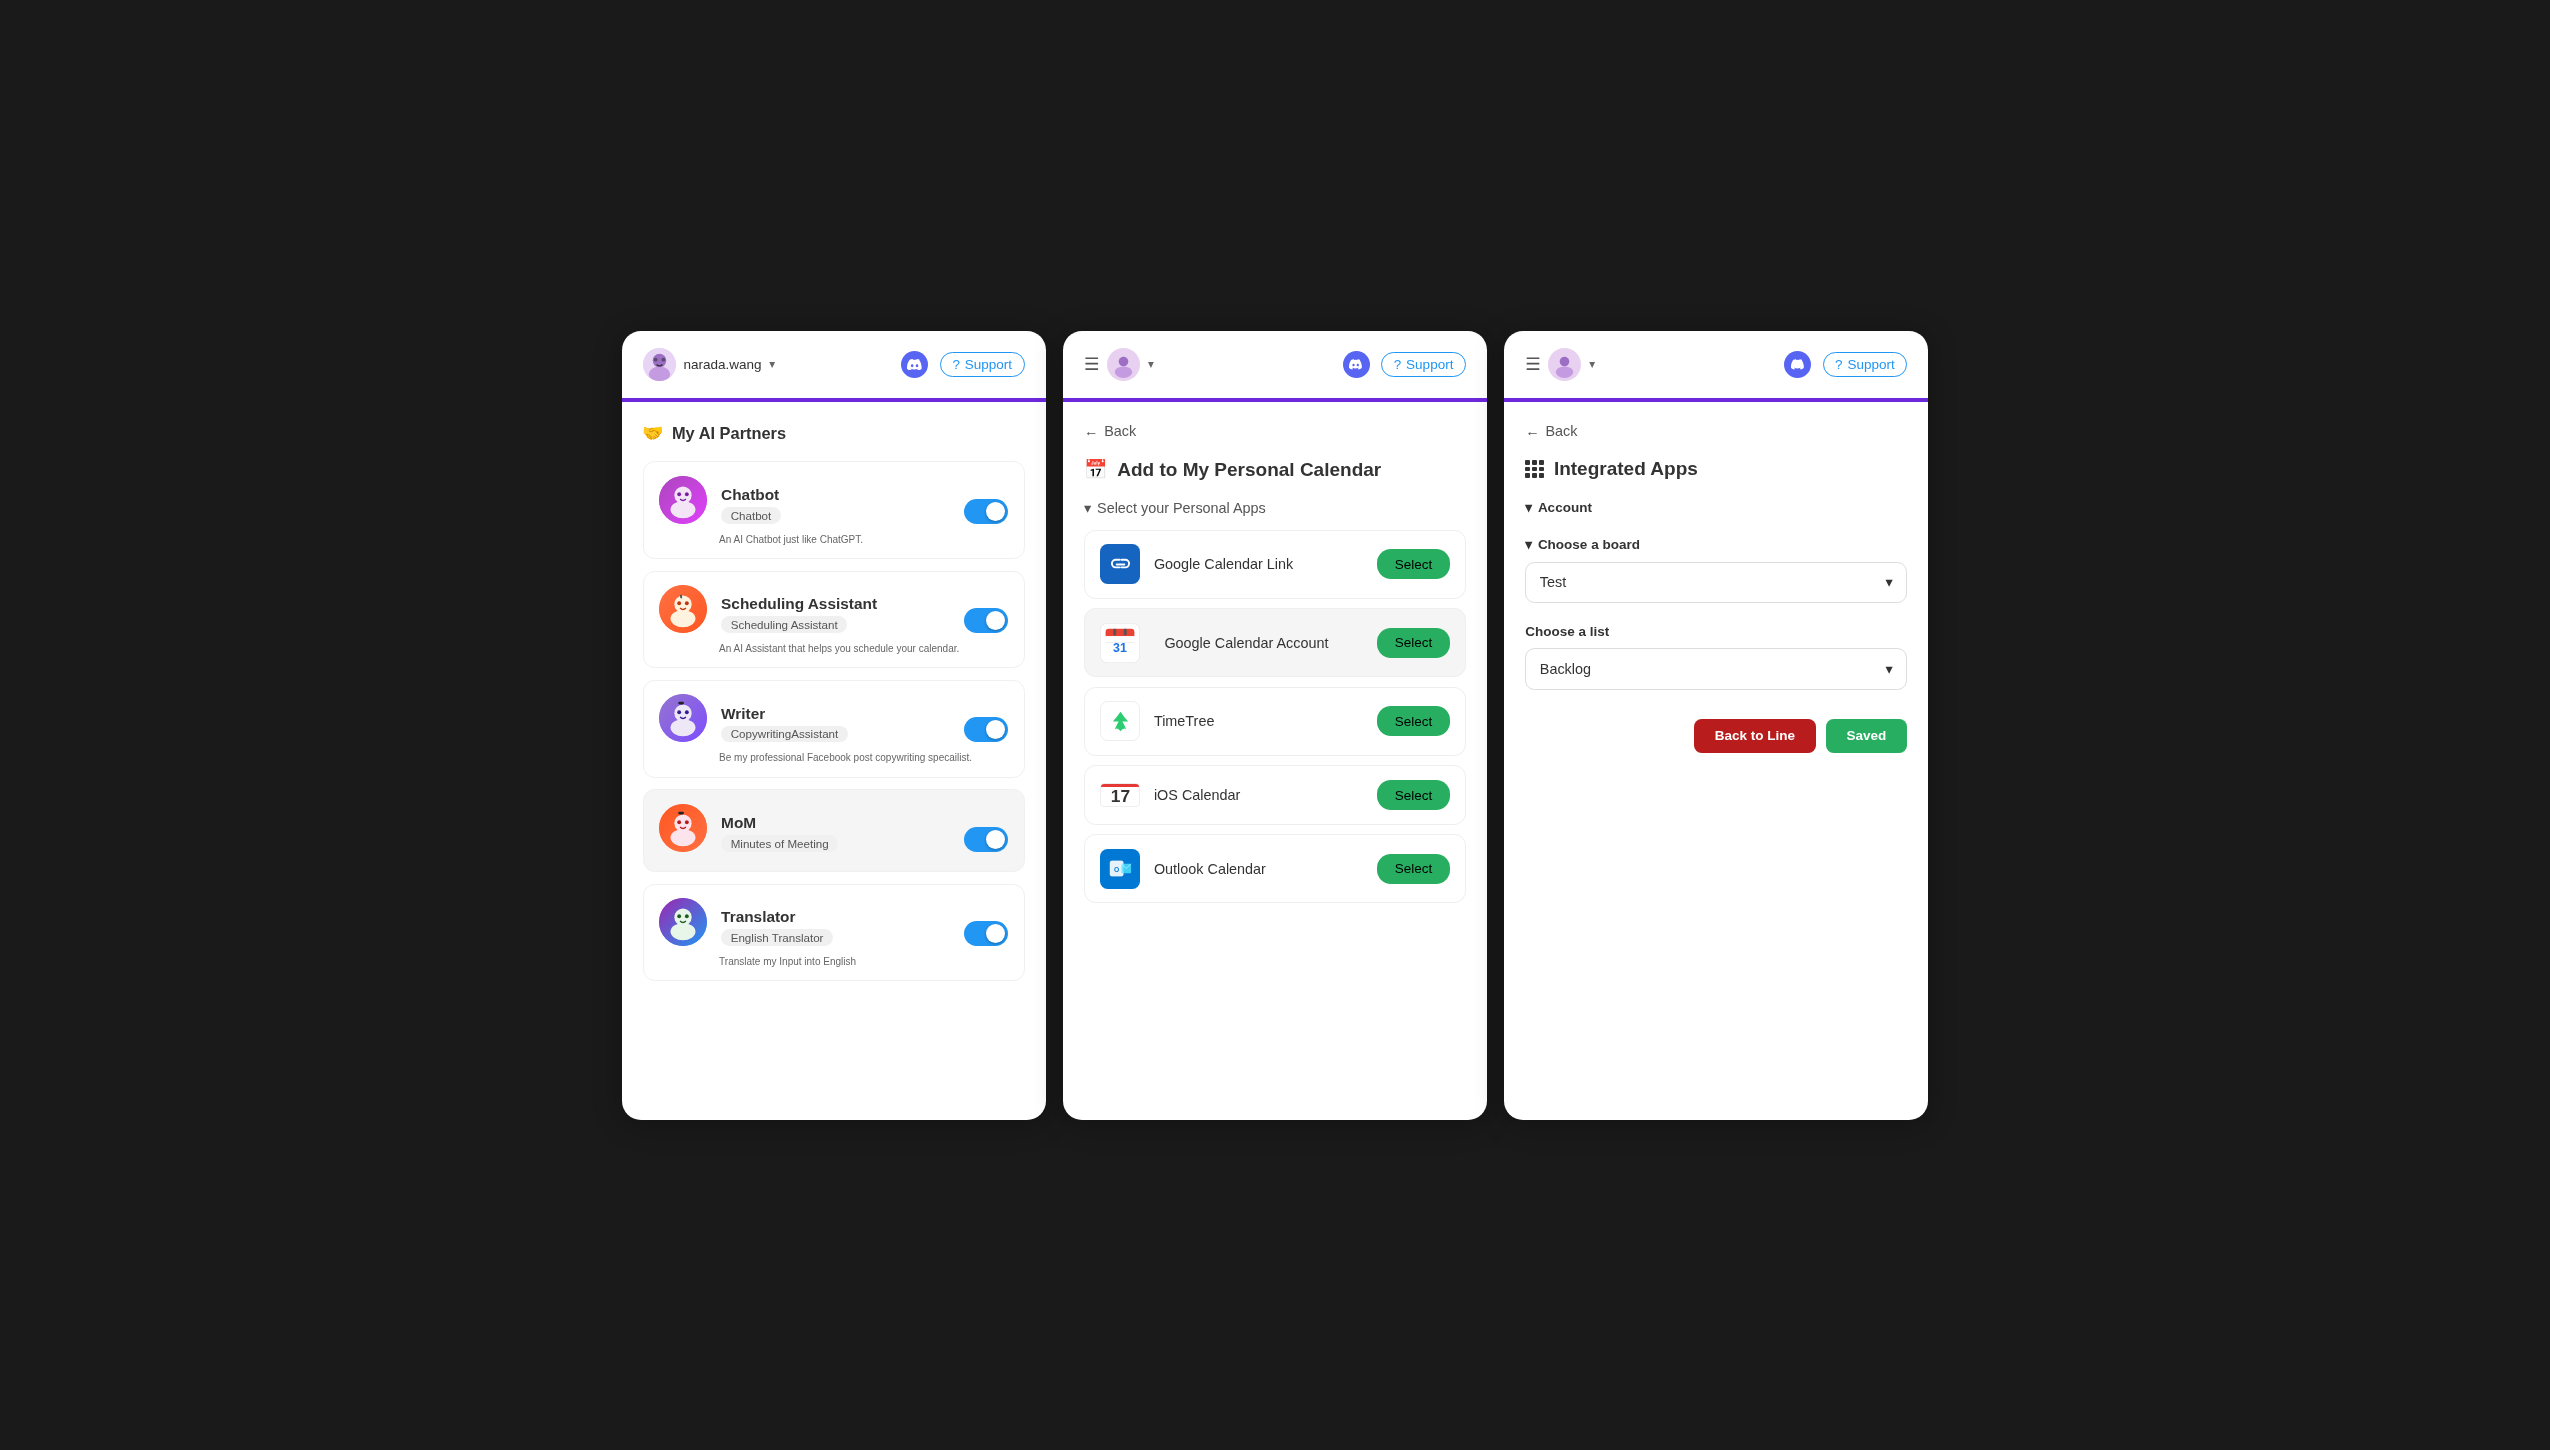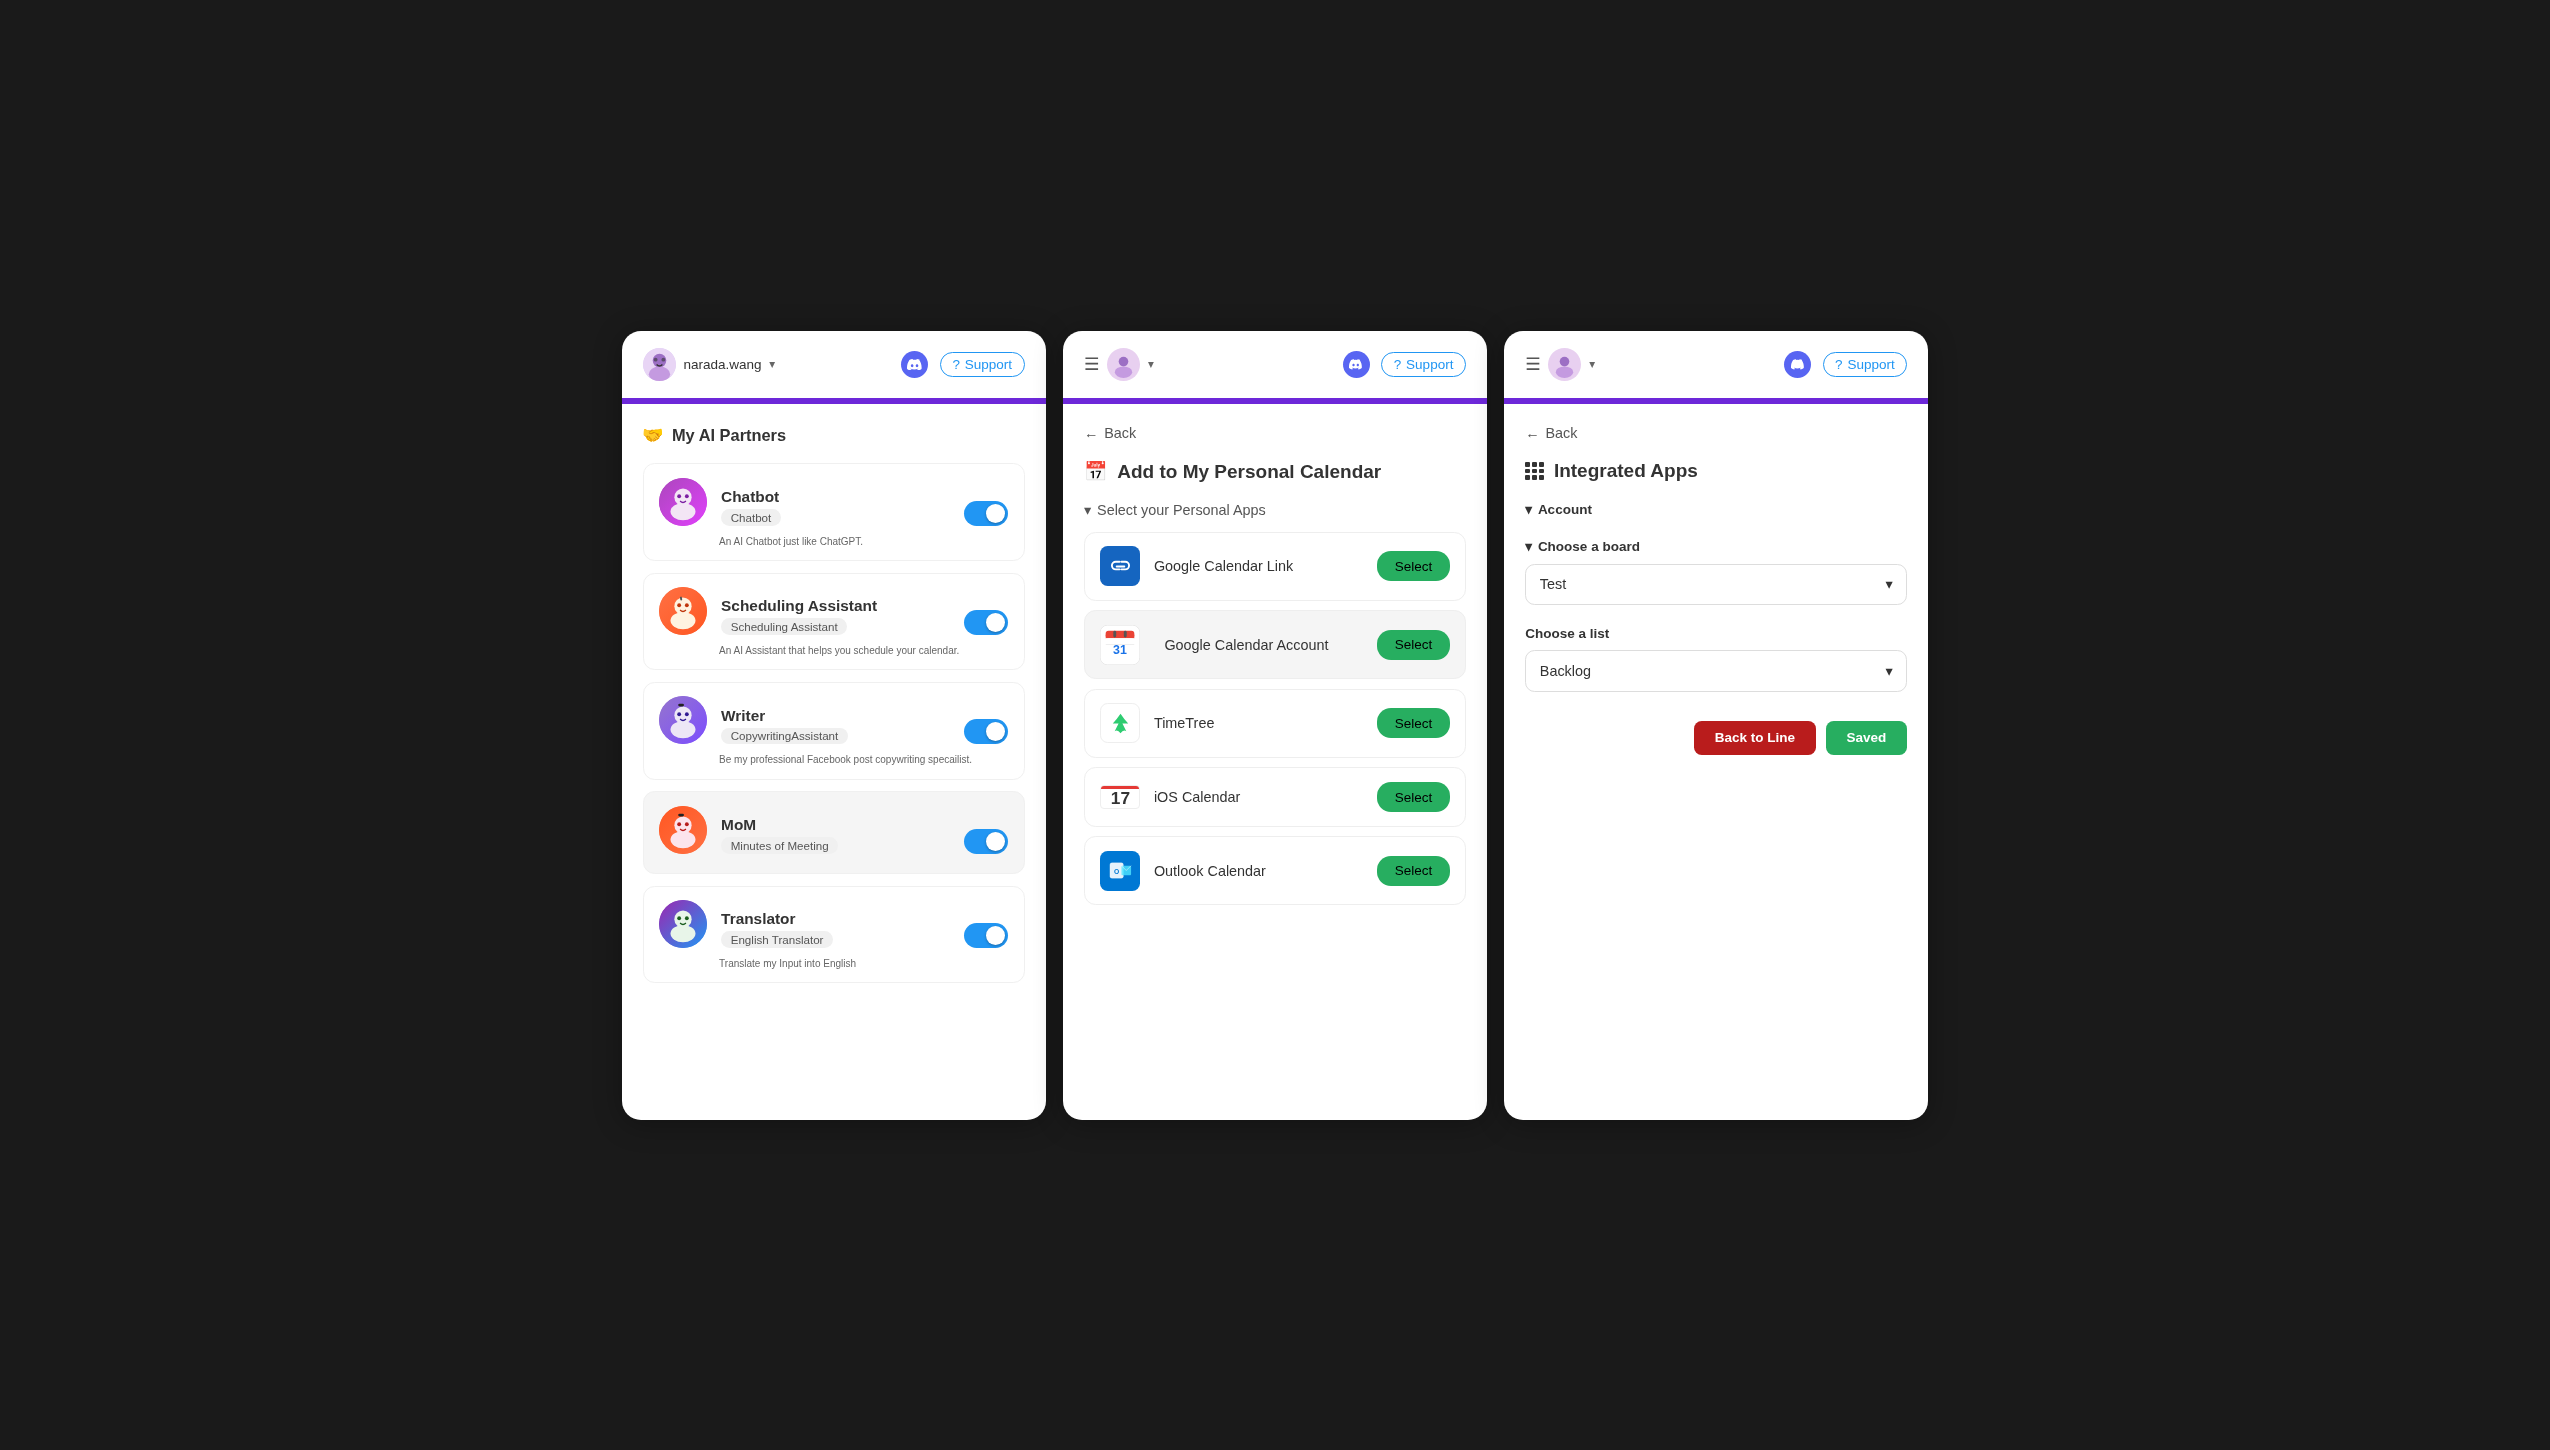--- a/index.html
+++ b/index.html
@@ -21,21 +21,21 @@
       padding: 0;
       overflow: hidden;
       box-shadow: 0 3.9px 29px rgba(0,0,0,0.3);
       display: flex;
       flex-direction: column;
     }
     .panel-header {
       display: flex;
       align-items: center;
       padding: 17.3px 21px;
-      border-bottom: 6px solid #6d28d9;
+      border-bottom: 4px solid #6d28d9;
       gap: 9.6px;
     }
     .panel-header .left {
       display: flex;
       align-items: center;
       gap: 7.7px;
       flex: 1;
     }
     .panel-header .right {
       display: flex;

